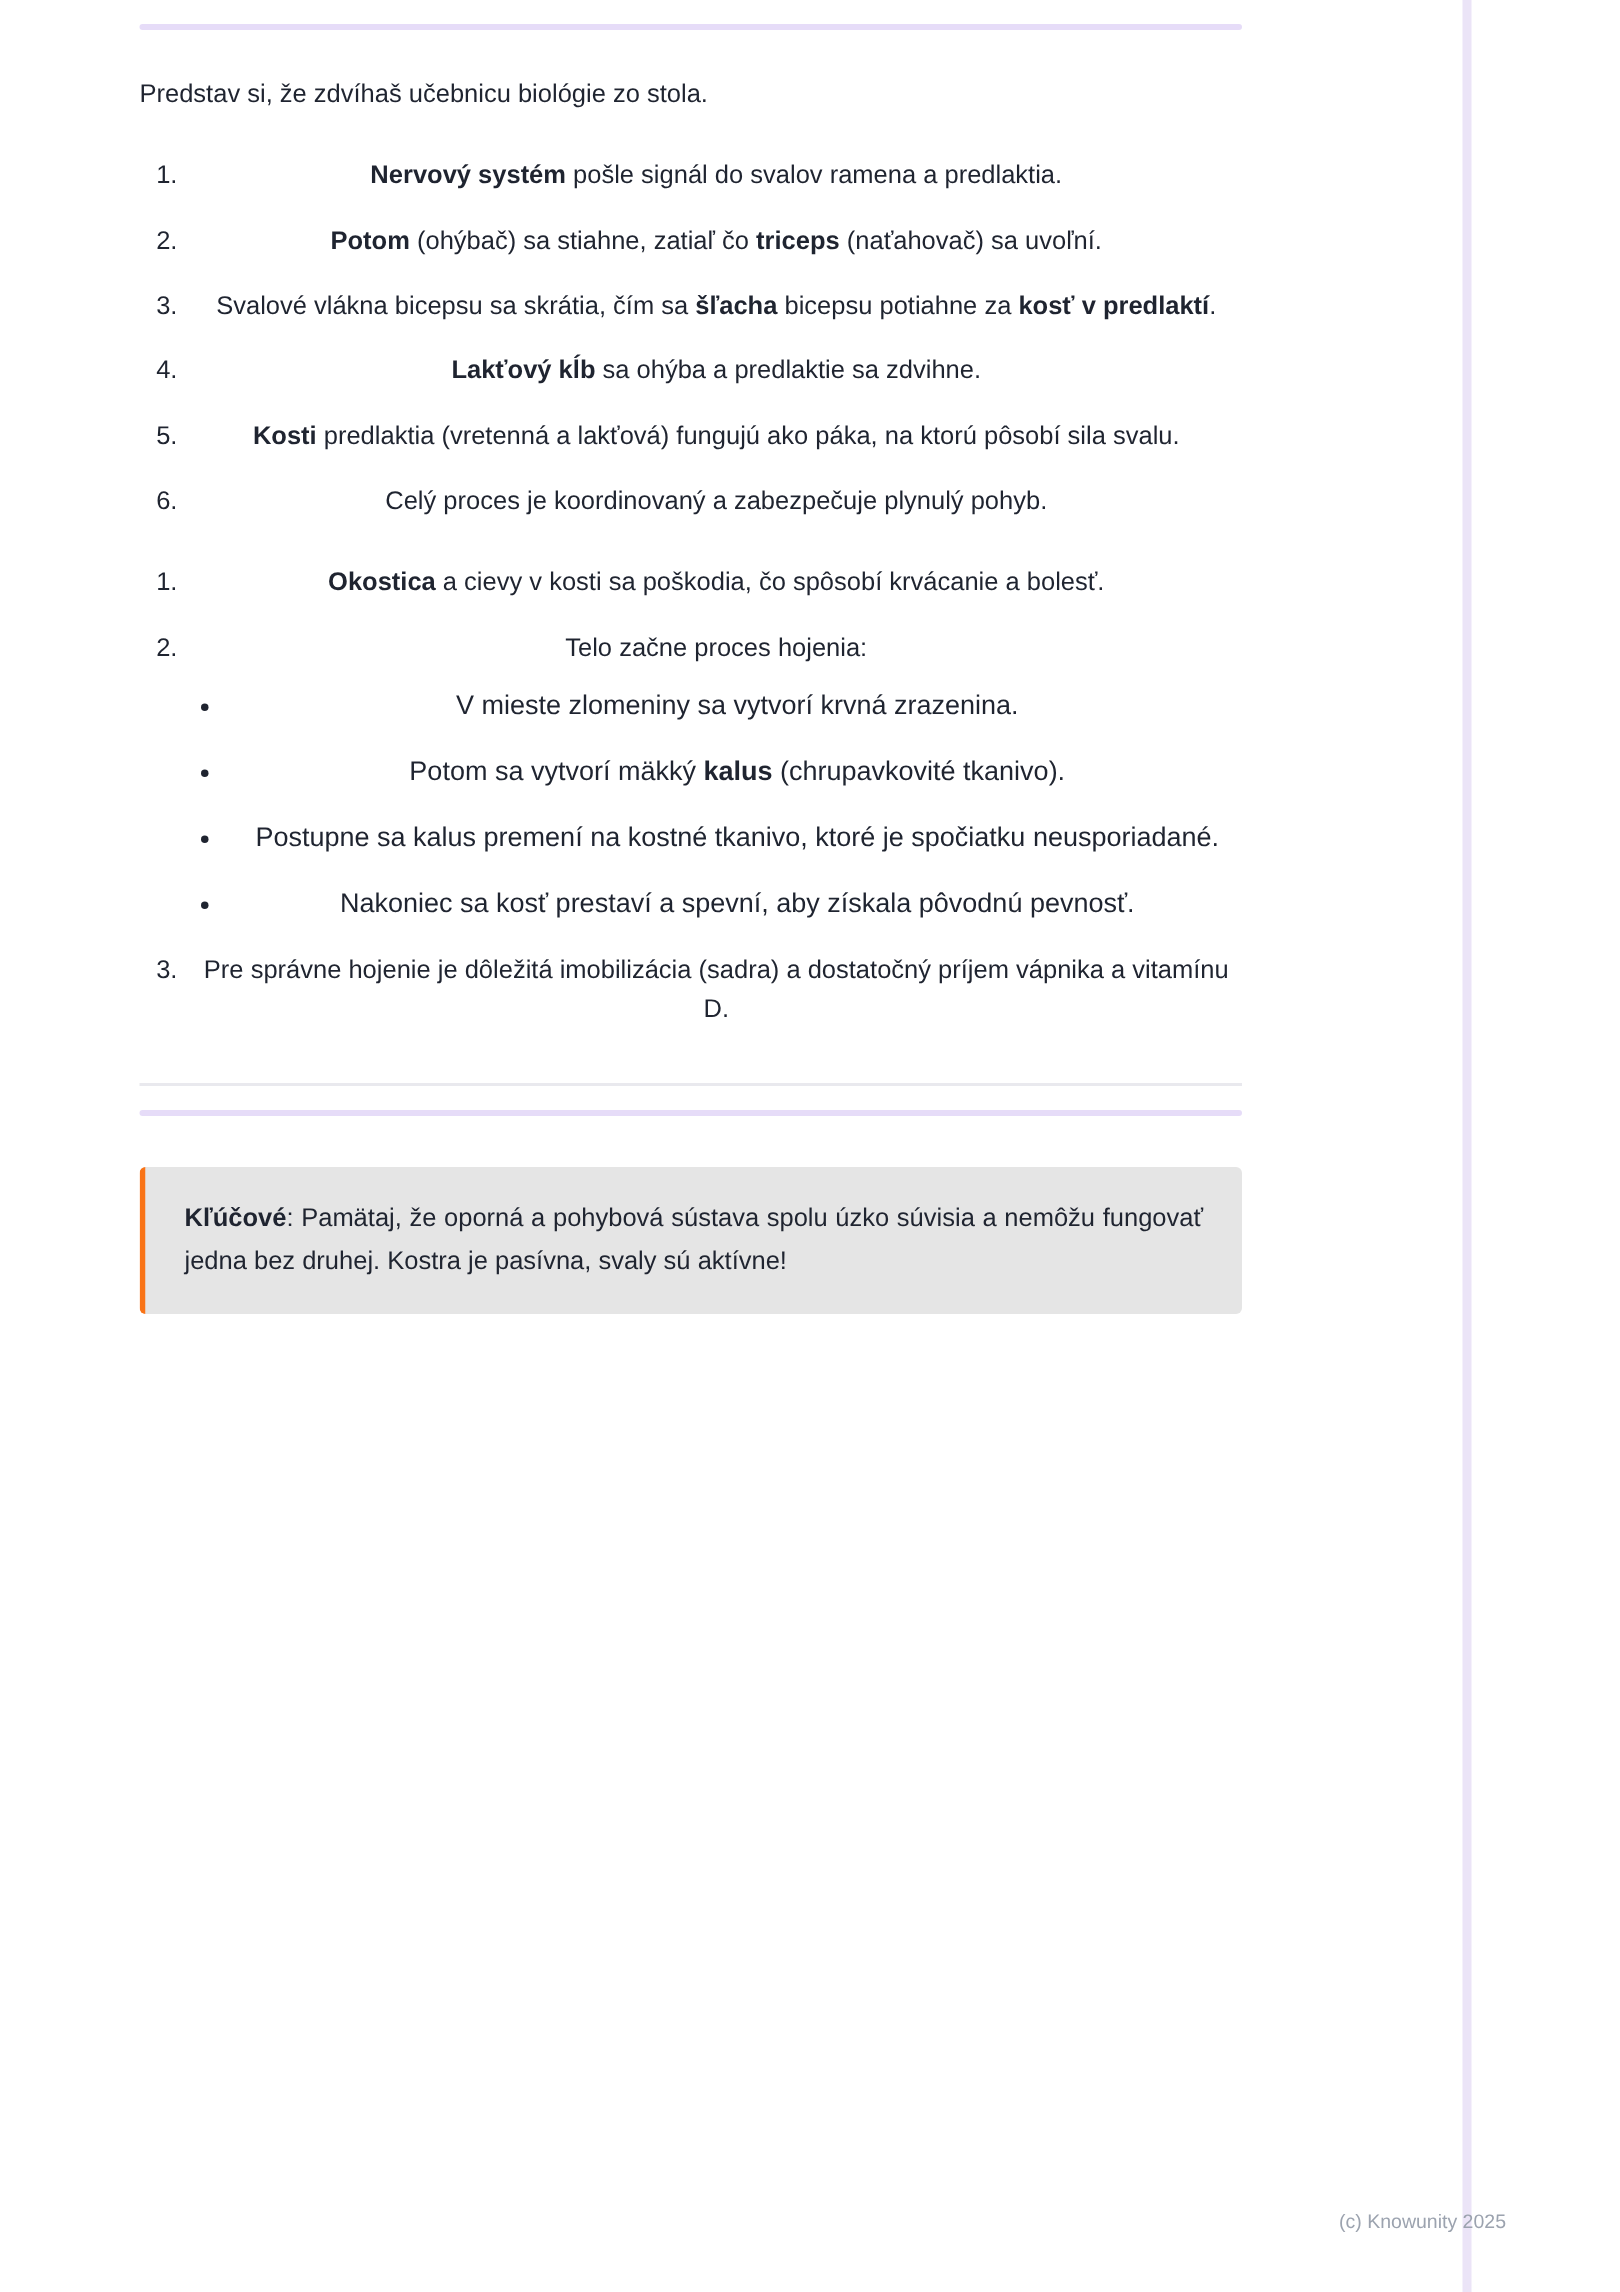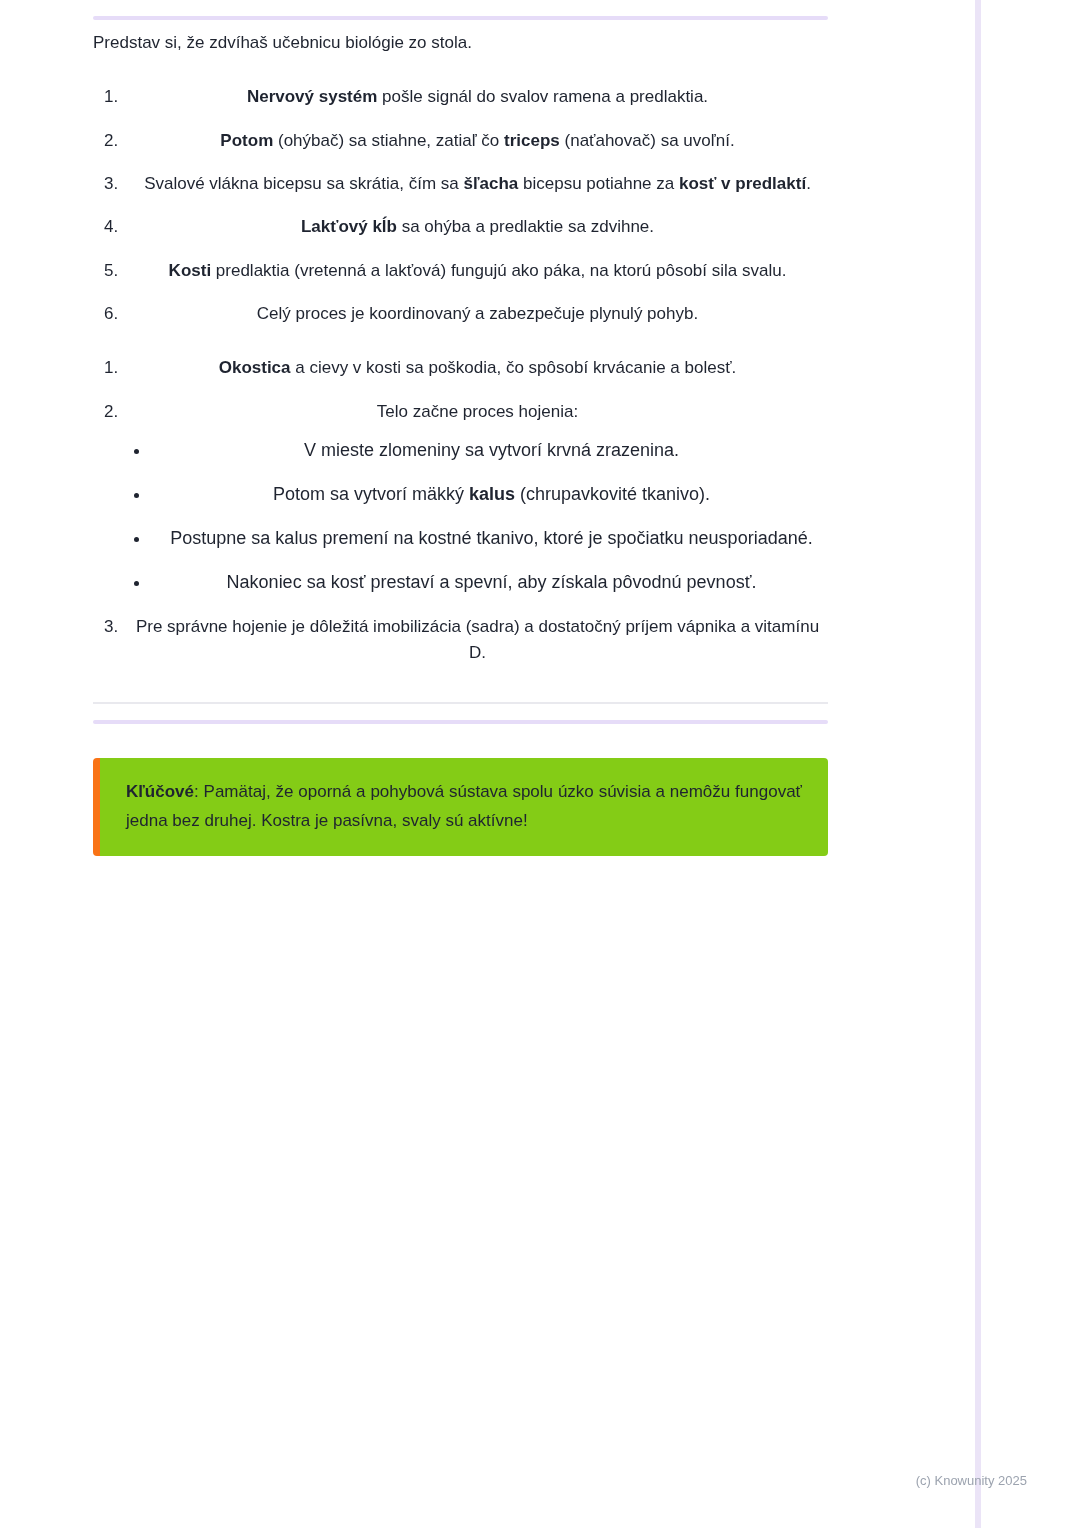--- a/index.html
+++ b/index.html
@@ -22,41 +22,41 @@
     letter-spacing: -0.3px; margin-top: 54px;
   }
   h1.section-title.notes { margin-top: 48px; }
   .rule {
     height: 4px; background: #e6dcf8; border-radius: 2px; margin-top: 16px;
   }
   h2.example-heading {
     font-size: 25px; font-weight: 700; color: #c5b0f3;
     letter-spacing: -0.2px; margin-top: 42px;
   }
-  p.intro { margin-top: 10px; font-size: 17px; line-height: 1.55; color: #1f2430; }
+  p.intro { margin-top: 30px; font-size: 17px; line-height: 1.55; color: #1f2430; }
   ol.main { margin-top: 28px; padding-left: 30px; }
   ol.main > li {
     font-size: 17px; line-height: 1.55; margin-bottom: 17px;
     padding-left: 4px; color: #1f2430; text-align: center;
   }
   ul.sub { margin-top: 12px; padding-left: 24px; list-style: disc; }
   ul.sub > li { font-size: 18px; line-height: 1.55; margin-bottom: 16px; padding-left: 4px; }
   hr.section-divider { margin-top: 36px; border: 0; border-top: 2px solid #e9e9ee; }
   .callout {
     margin-top: 34px;
-    background: #84cc16;
-    border-left: 7px solid #f97316;
+    background: #e5e5e5;
+    border-left: 4px solid #f97316;
     border-radius: 4px;
     padding: 20px 26px;
   }
   .callout p {
     font-size: 17px; line-height: 1.7; text-align: justify; color: #1f2430;
   }
   .footer-credit {
-    position: absolute; right: 53px; bottom: 40px;
+    position: absolute; right: 76px; bottom: 40px;
     font-size: 13px; color: #9ca3af;
   }
   .b { font-weight: 700; }
 </style>
 </head>
 <body>
 
 <div class="page">
 
   <div class="edge-line"></div>

